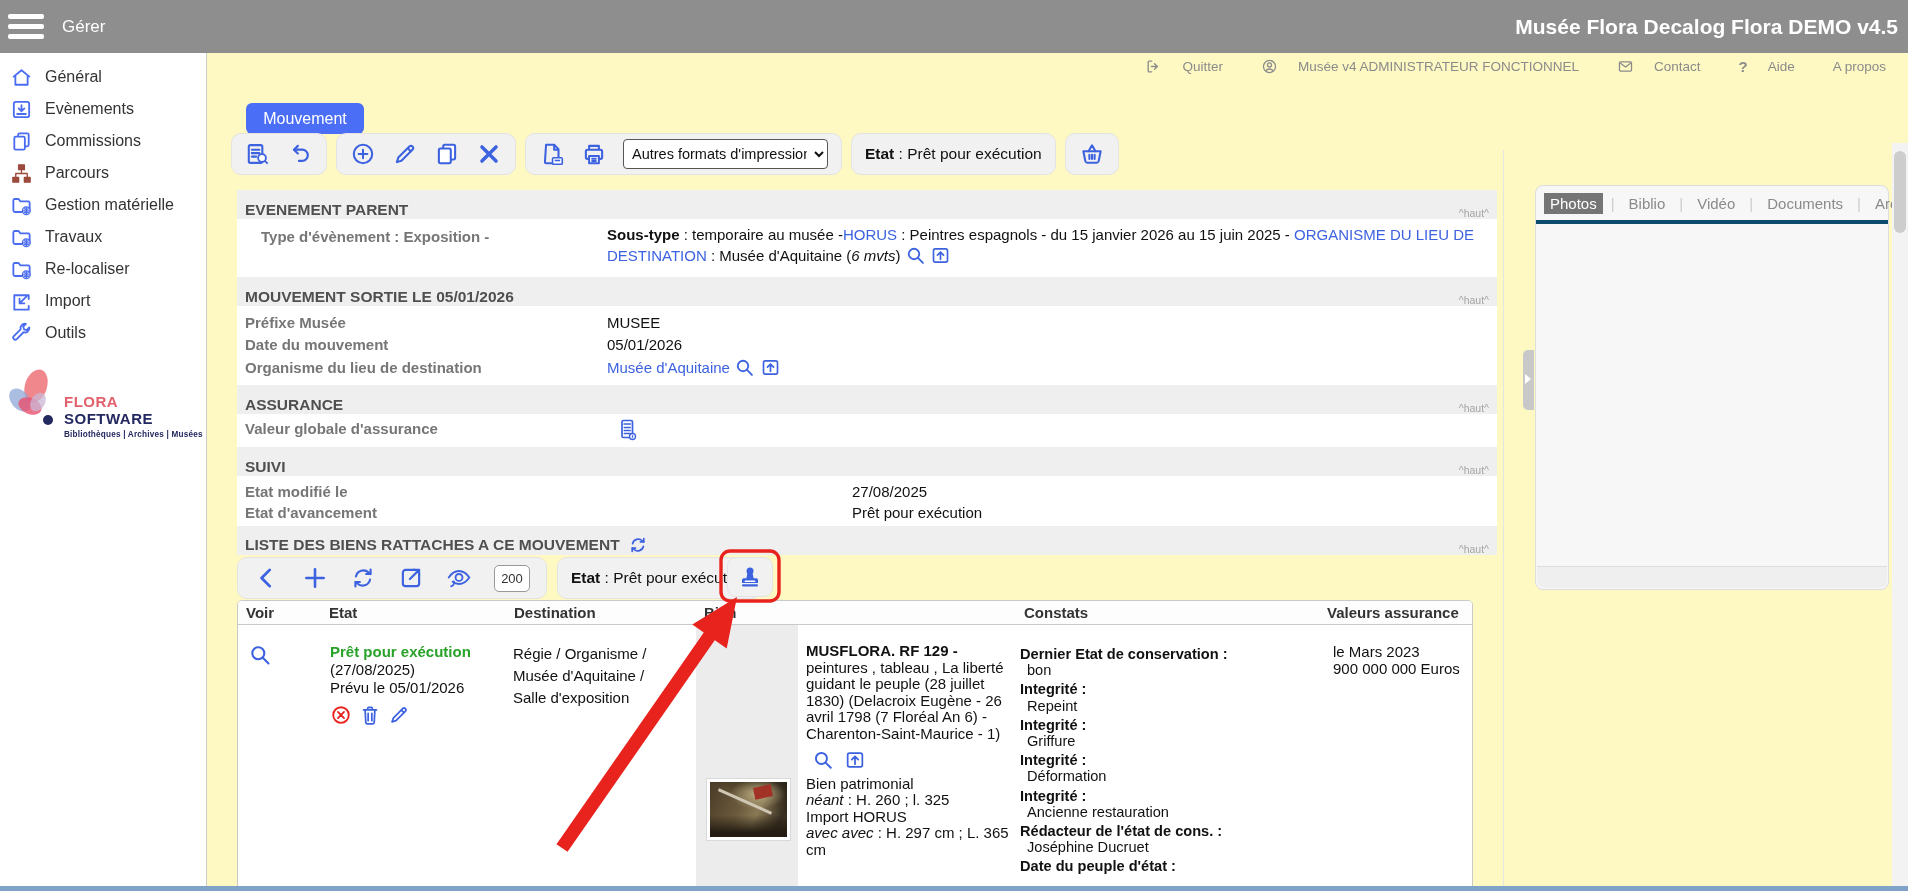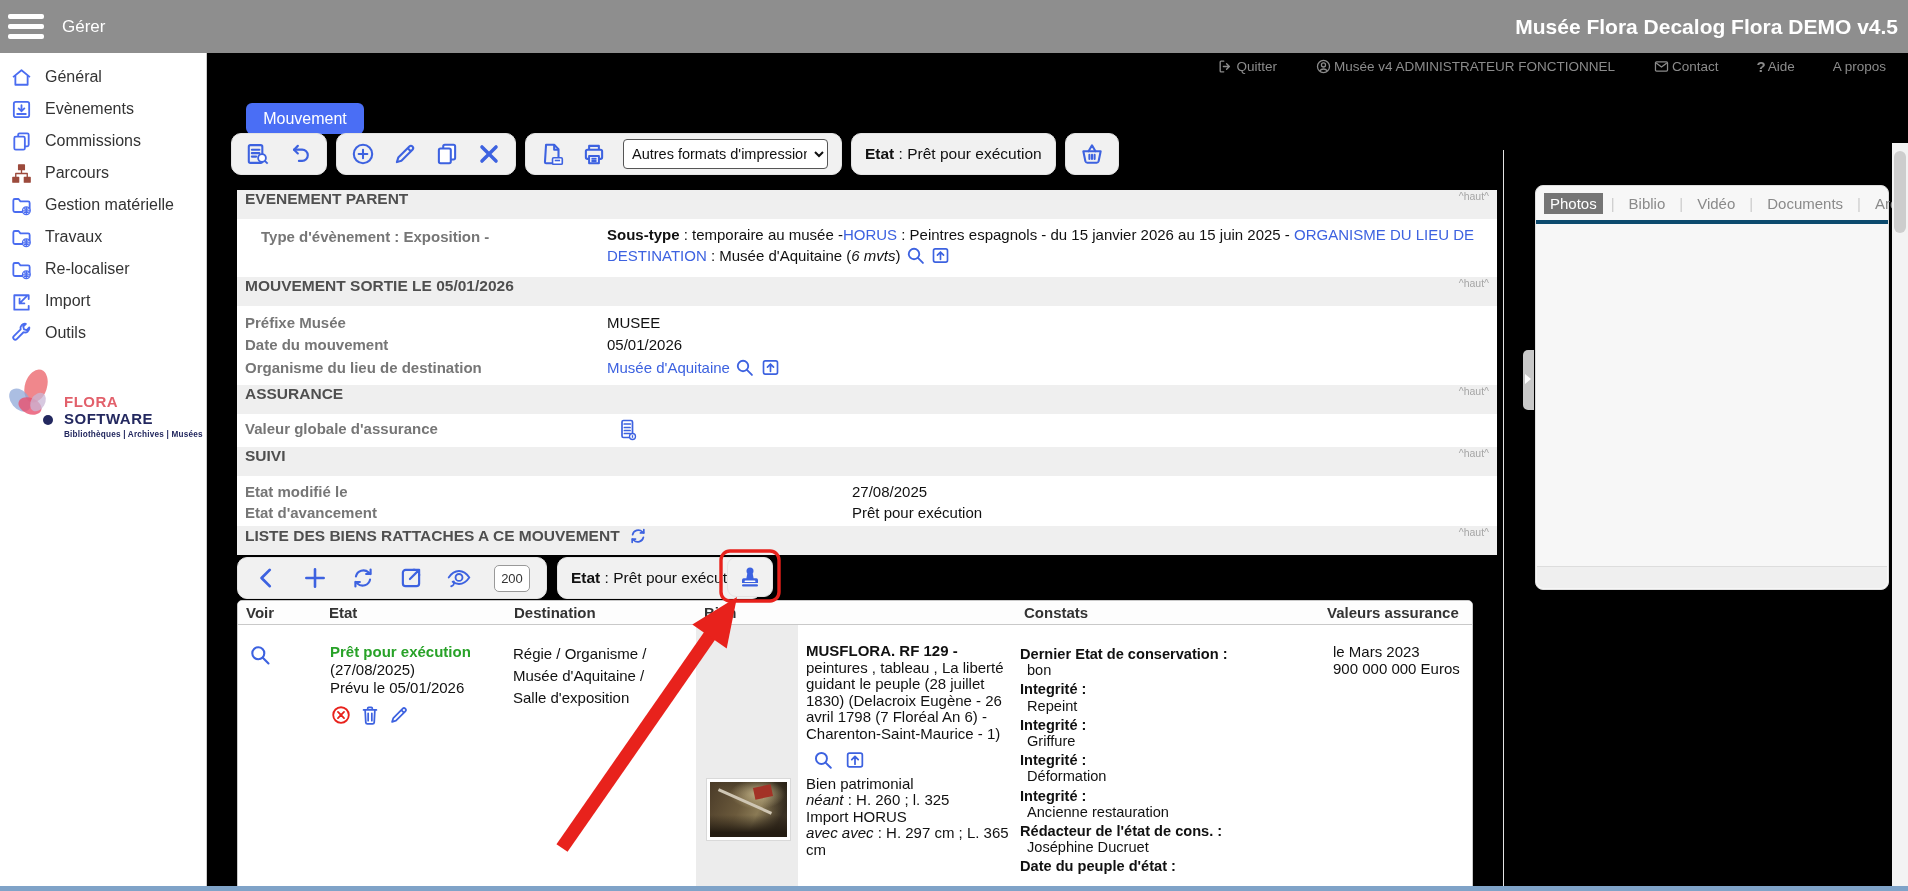--- a/index.html
+++ b/index.html
@@ -1,28 +1,28 @@
 <!DOCTYPE html>
 <html><head>
 <meta charset="utf-8">
 <style>
   * { margin:0; padding:0; box-sizing:border-box; }
   body { background:#dcdcdc; font-family:"Liberation Sans", sans-serif; }
-  .screen { position:relative; width:1908px; height:891px; background:#000000; overflow:hidden; font-family:"Liberation Sans", sans-serif; }
+  .screen { position:relative; width:1908px; height:891px; background:#fef9c3; overflow:hidden; font-family:"Liberation Sans", sans-serif; }
 
   
   .topbar { position:absolute; left:0; top:0; width:1908px; height:53px; background:#8e8e8e; display:flex; align-items:center; }
   .hamburger { margin-left:8px; width:40px; height:30px; display:flex; flex-direction:column; justify-content:center; gap:5px; cursor:pointer; }
   .hamburger span { display:block; width:36px; height:5px; background:#fff; border-radius:2px; }
   .topbar-menu-label { color:#fff; font-size:17px; margin-left:14px; }
   .topbar-title { position:absolute; right:10px; top:0; height:53px; display:flex; align-items:center; color:#fff; font-size:21px; font-weight:bold; }
 
   
   .userbar { position:absolute; right:22px; top:58px; display:flex; align-items:center; gap:38px; color:#8b8b8b; font-size:13.5px; }
-  .userbar .ulink { display:flex; align-items:center; gap:2px; cursor:pointer; }
+  .userbar .ulink { display:flex; align-items:center; gap:20px; cursor:pointer; }
   .userbar svg { width:17px; height:17px; }
   .qmark { font-size:15px; font-weight:bold; color:#8b8b8b; }
 
   
   .sidebar { position:absolute; left:0; top:53px; width:207px; height:838px; background:#fff; border-right:1px solid #ccc; }
   .side-item { display:flex; align-items:center; gap:12px; height:32px; padding-left:10px; font-size:16px; color:#333; cursor:pointer; }
   .side-item .icon { width:23px; height:23px; color:#4a6cf0; flex:0 0 auto; }
   .side-item .icon.red { color:#9c4a3c; }
   .side-items { padding-top:8px; }
   .logo { position:absolute; left:0; top:315px; width:207px; }
@@ -37,21 +37,21 @@
   .tab-mouvement { position:absolute; left:246px; top:103px; width:118px; height:31px; background:#4a6ef5; color:#fff; border:none; border-radius:6px; font-size:16px; font-family:inherit; cursor:pointer; }
   .toolbar { position:absolute; left:231px; top:132px; height:44px; display:flex; align-items:center; gap:9px; }
   .tgroup { background:#f1f1f1; border:1px solid #e3e3e3; border-radius:10px; height:42px; display:flex; align-items:center; gap:16px; padding:0 13px; }
   .tbtn { width:26px; height:26px; color:#3d62e0; background:none; border:none; padding:0; cursor:pointer; }
   .tbtn svg { width:100%; height:100%; }
   .print-select { width:205px; height:30px; border:1px solid #555; border-radius:4px; background:#fff; font-size:14.5px; font-family:inherit; color:#111; padding:0 4px; }
   .etat-pill { font-size:15.5px; color:#111; white-space:nowrap; }
   .etat-pill b { font-weight:bold; }
 
   .sections { position:absolute; left:237px; top:190px; width:1260px; }
-  .sec-head { height:29px; background:#efefef; display:flex; align-items:flex-start; justify-content:space-between; padding:0 8px; }
+  .sec-head { height:29px; background:#efefef; display:flex; align-items:flex-end; justify-content:space-between; padding:0 8px; }
   .sec-title { font-size:15.5px; font-weight:bold; color:#4f4f4f; display:flex; align-items:center; gap:8px; }
   .haut { font-size:10.5px; color:#a5a5a5; cursor:pointer; }
   .sec-body { position:relative; background:#fff; }
   .flabel { font-size:15px; font-weight:bold; color:#767676; }
   .fvalue { font-size:15px; color:#111; }
   .bluelink { color:#3d62e0; text-decoration:none; cursor:pointer; }
   .inline-icon { width:21px; height:21px; color:#3d62e0; vertical-align:-5px; display:inline-block; cursor:pointer; }
 
   .ep-body { height:58px; }
   .ep-label { position:absolute; left:24px; top:9px; }

